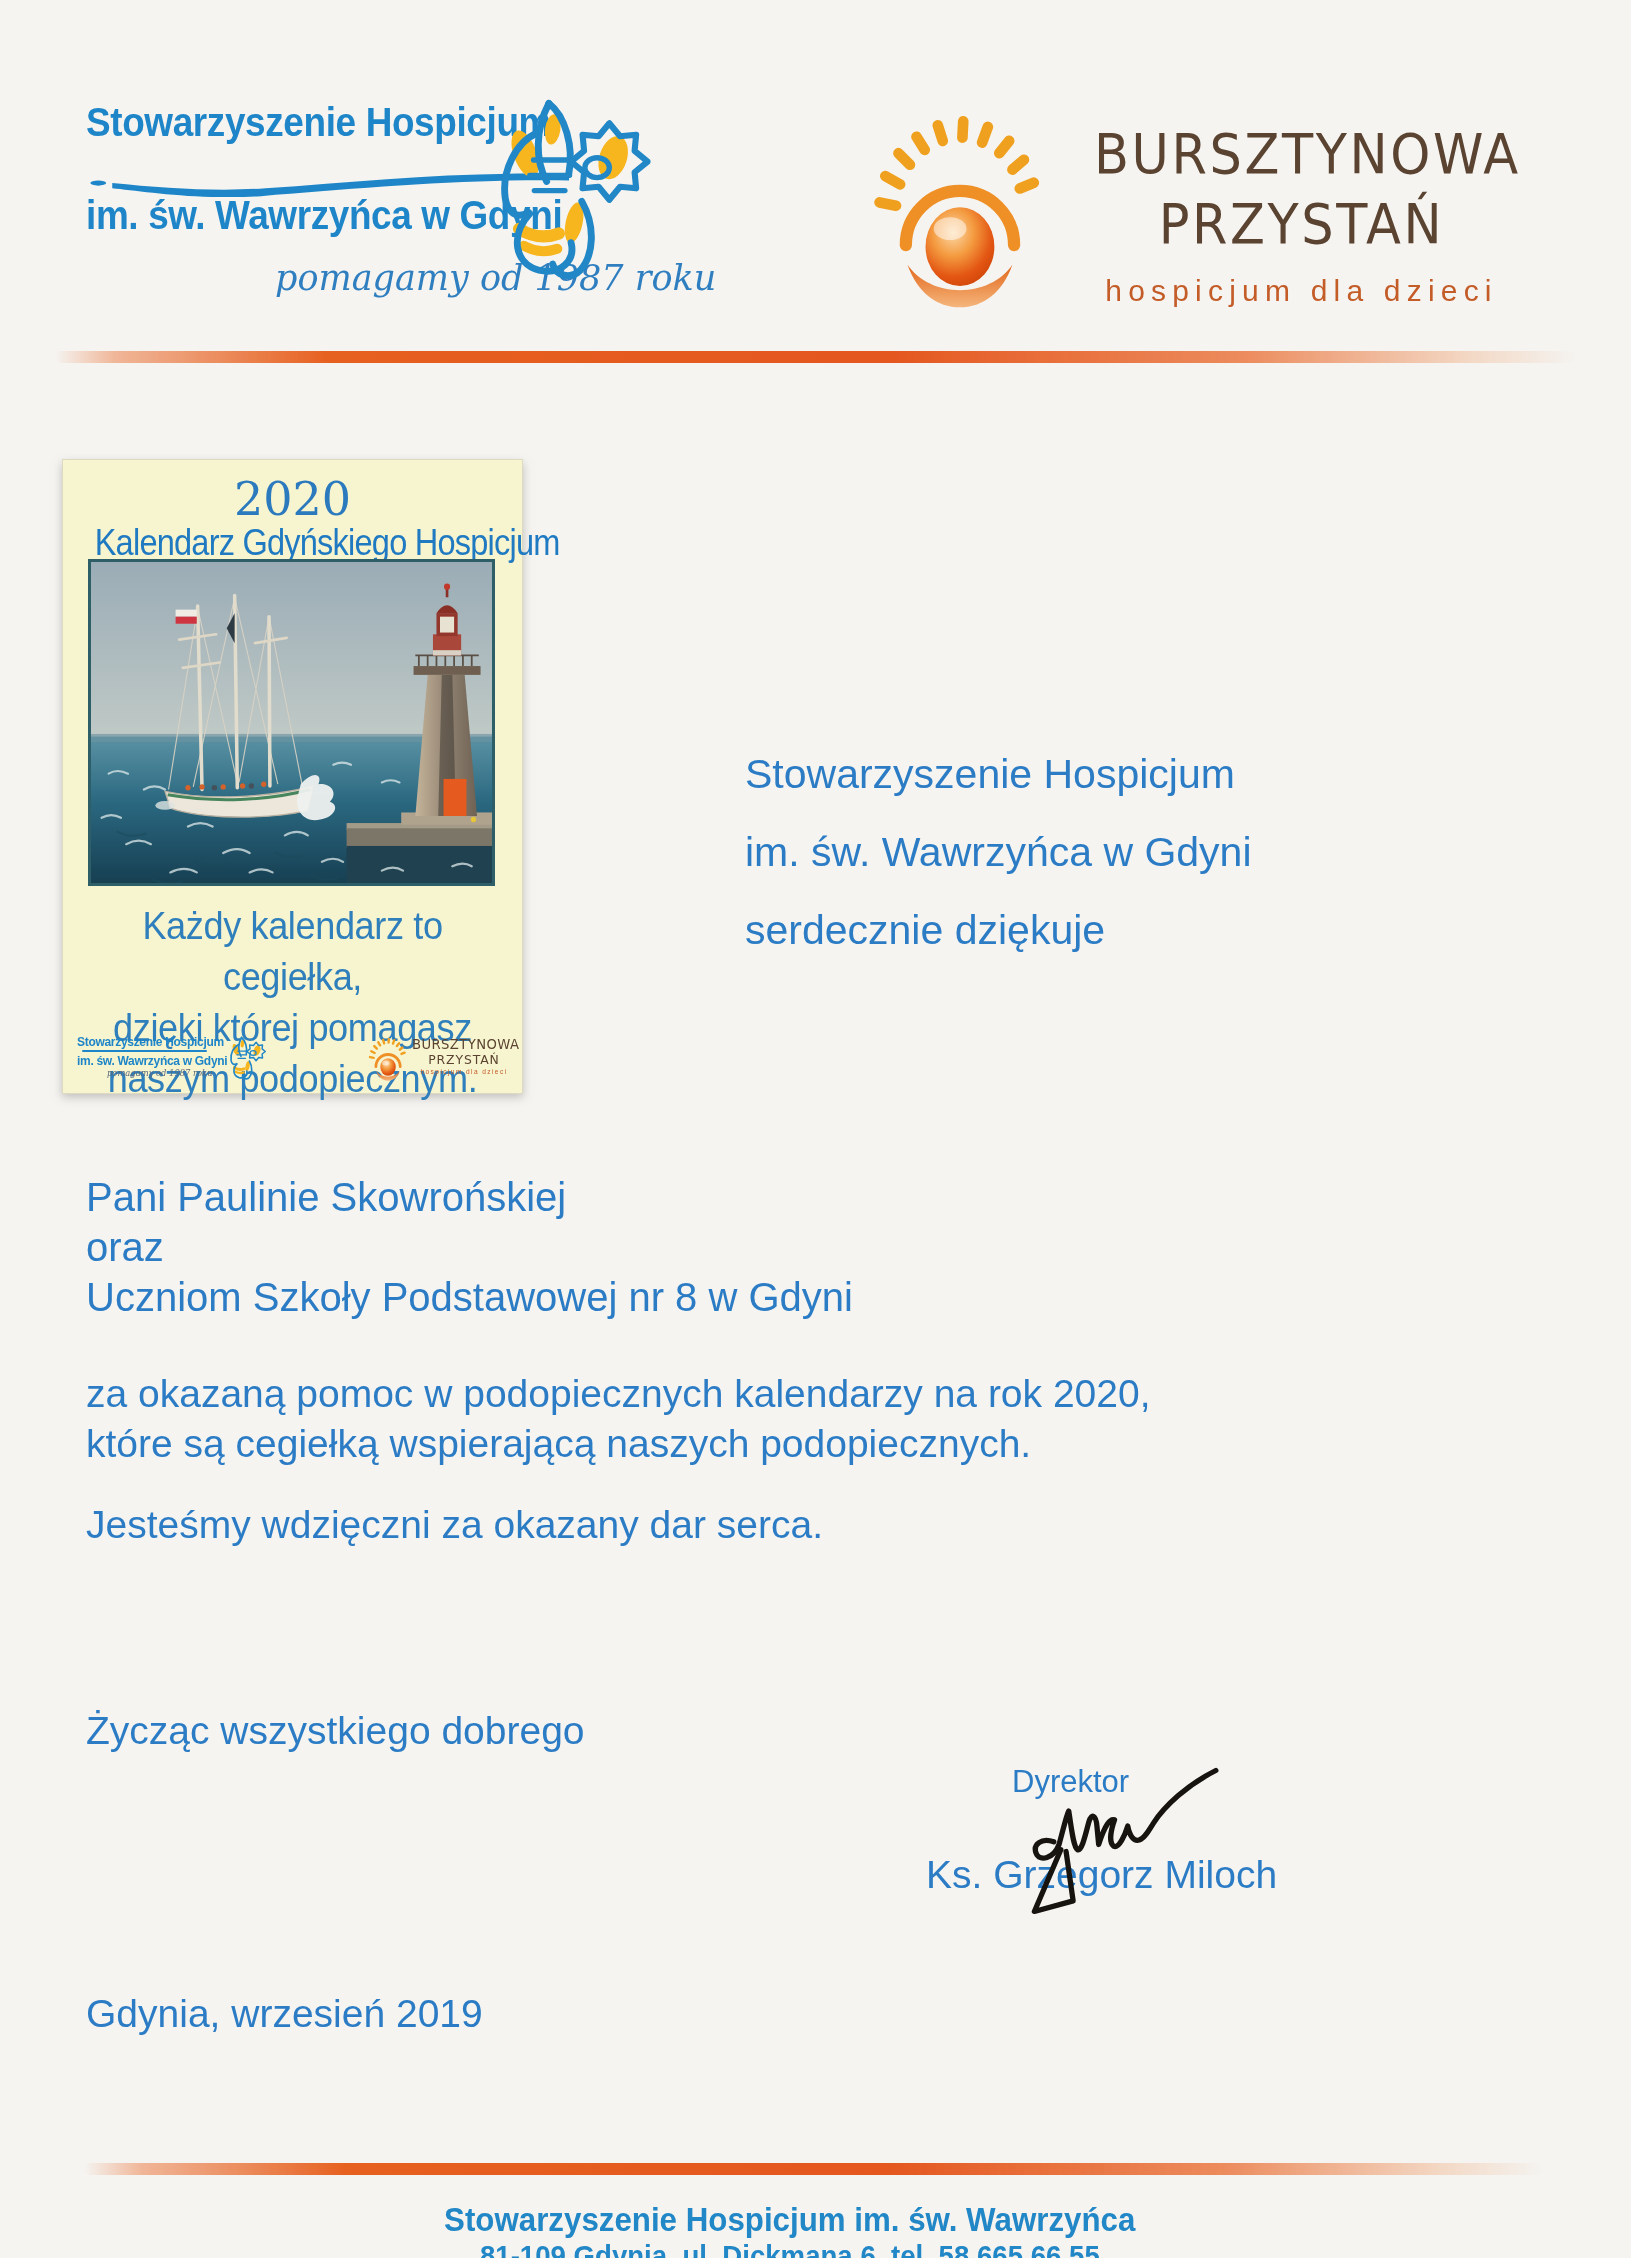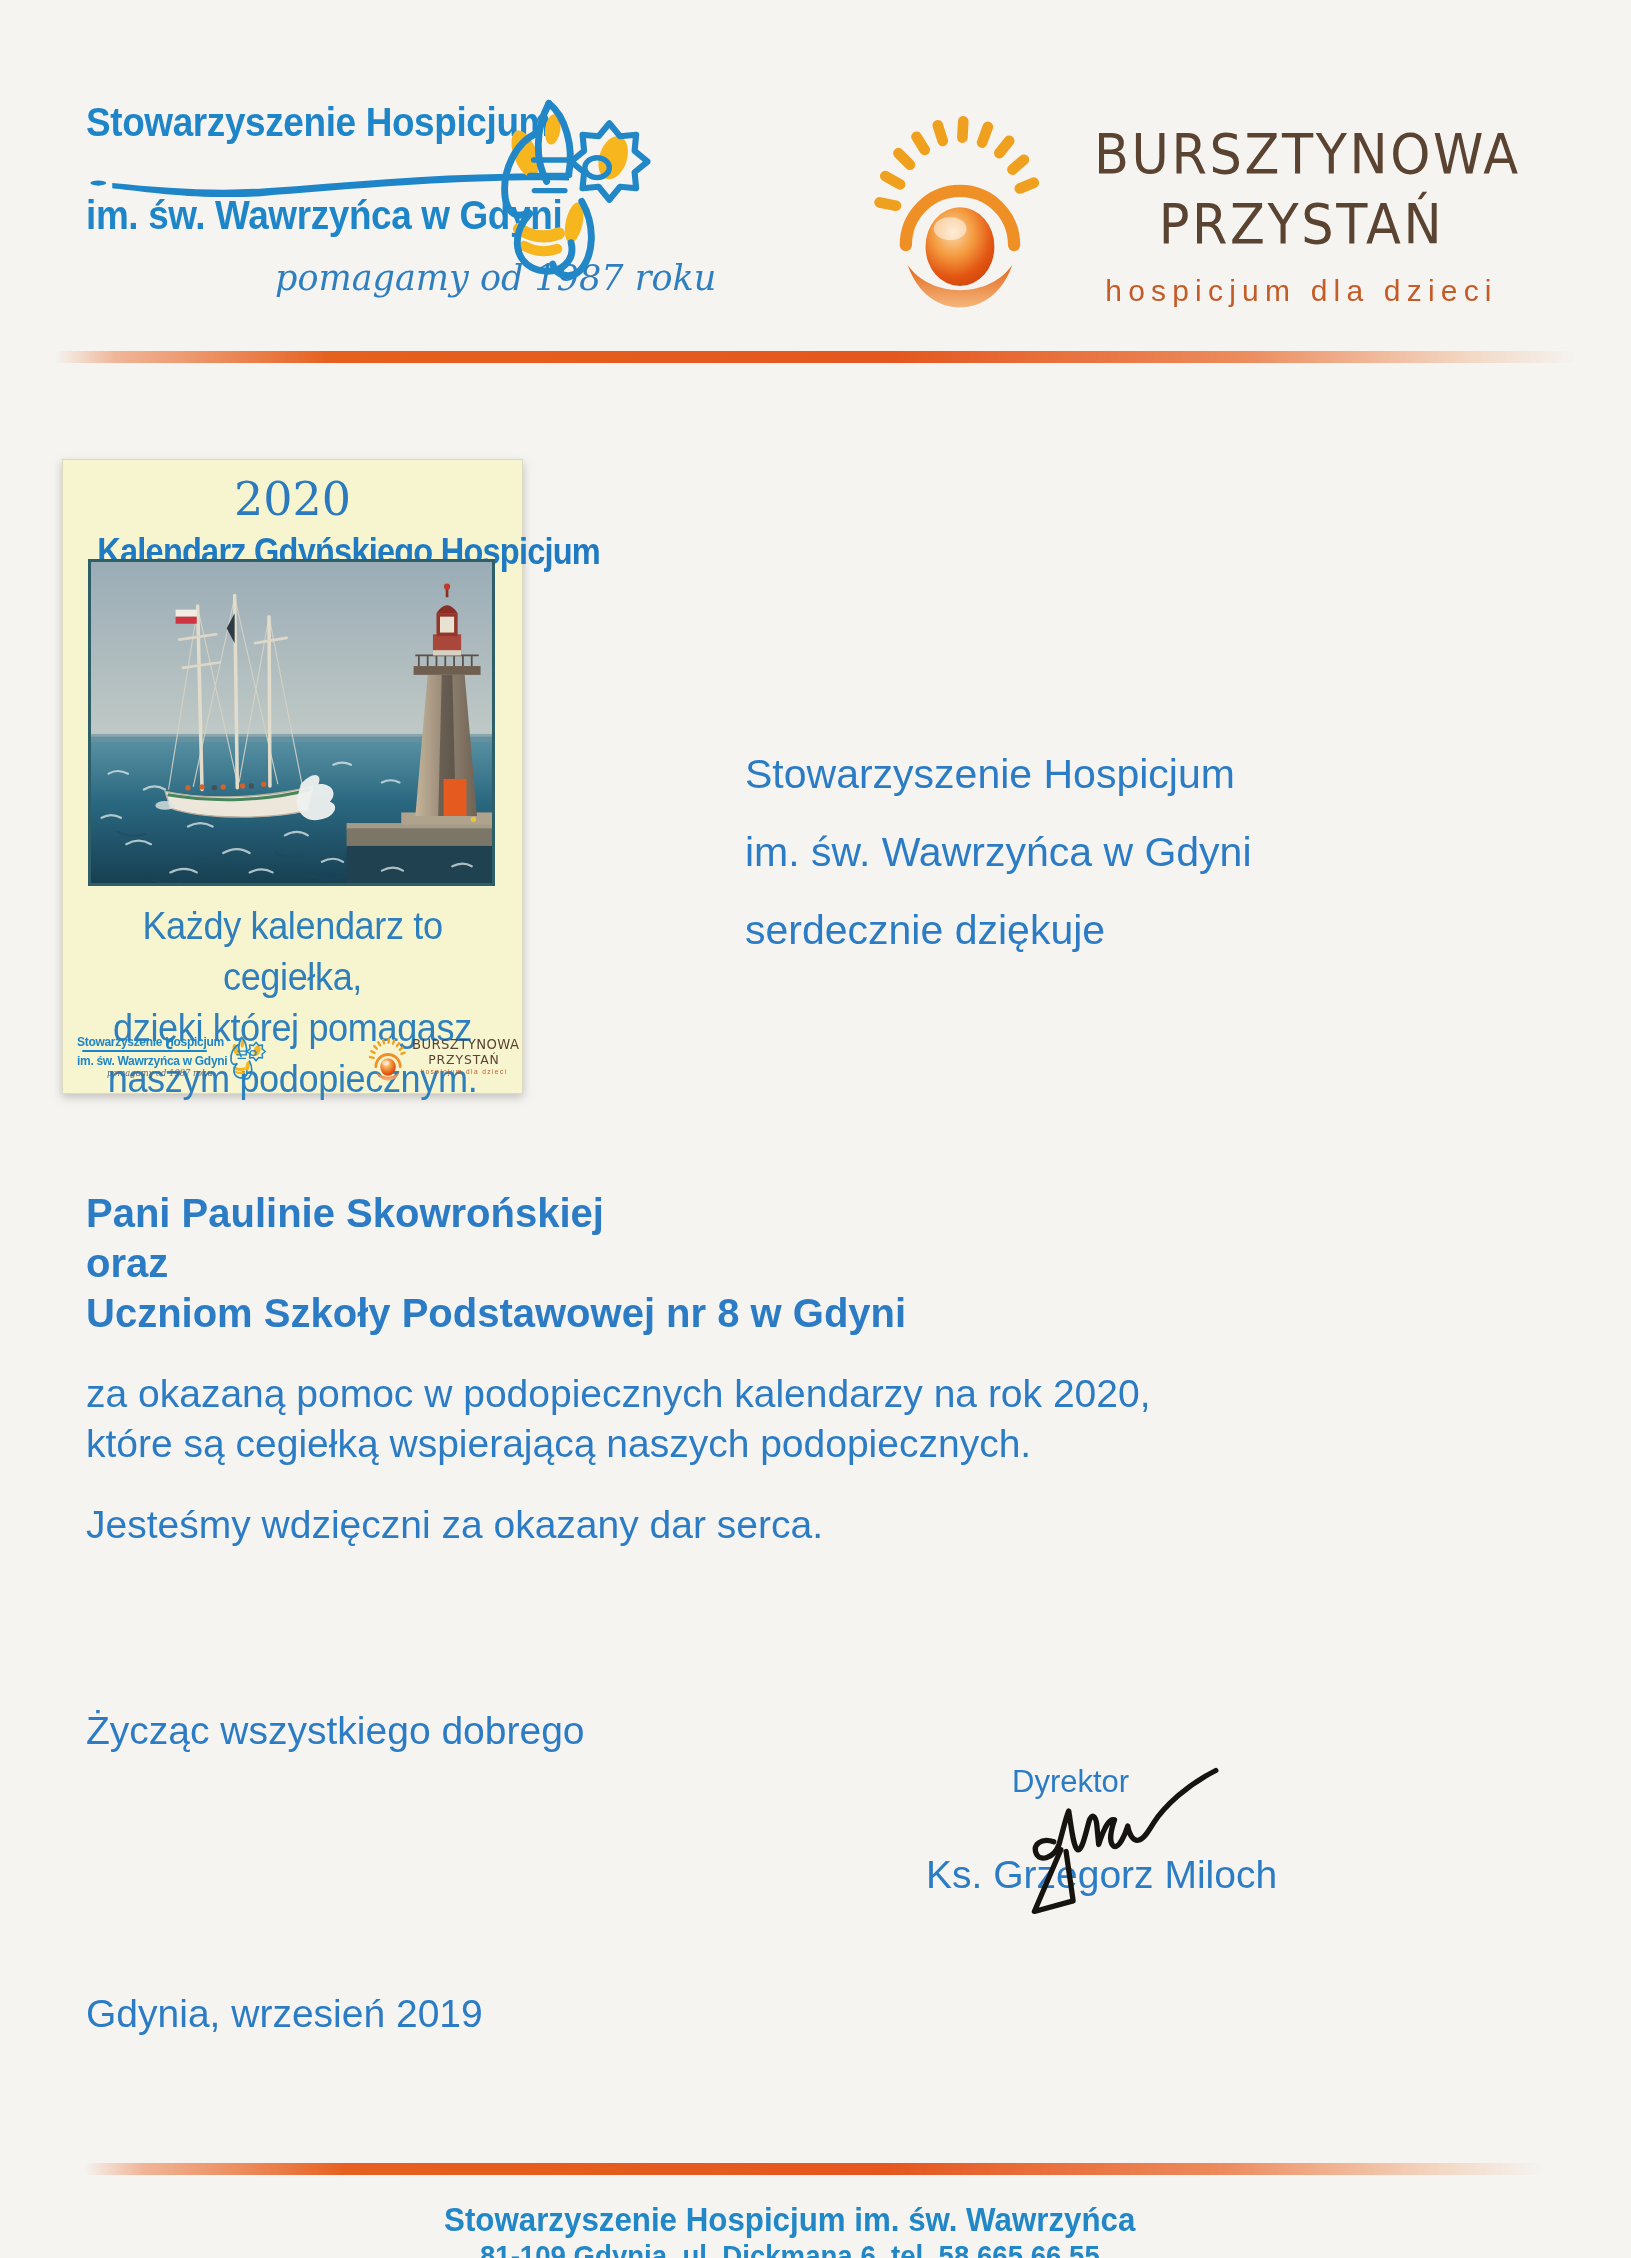--- a/index.html
+++ b/index.html
@@ -32,21 +32,21 @@
   
   .card{
     position:absolute; left:62px; top:459px; width:459px; height:633px;
     background:var(--card-cream,#f7f4d0);
     border:0.9px solid #dedac2;
     box-shadow:0 3.5px 8.8px rgba(150,148,140,.55);
   }
   .card-year{position:absolute; left:0; top:12.4px; width:100%; text-align:center;
     font-family:"DejaVu Serif", serif; font-size:46px; color:#2c7abe;}
   .card-title{position:absolute; left:0; top:62px; width:100%; text-align:center;
-    font-weight:bold; font-size:37px; color:#1f7ac2; letter-spacing:-0.9px; white-space:nowrap;margin-top:9px;}
+    font-weight:normal; font-size:37px; color:#1f7ac2; letter-spacing:-0.9px; white-space:nowrap;}
   .card-title span{display:inline-block; transform:scaleX(.88); transform-origin:50% 0;}
   .photo{position:absolute; left:25px; top:99px; width:401px; height:321px; border:3.5px solid #2e5f68; background:#9fb0b8;}
   .photo svg{display:block; width:100%; height:100%;}
   .card-caption{position:absolute; left:0; top:441px; width:100%; text-align:center;
     font-size:38px; line-height:51px; font-weight:400; color:#2e7fbb; letter-spacing:-0.4px;}
   .card-caption div{transform:scaleX(.95); transform-origin:50% 0;}
   .mini{position:absolute; font-size:11.5px; color:var(--logo-blue,#1e86c8);}
   .mini-left{left:14px; top:575px; width:212px;}
   .mini-left .m1{font-weight:bold; font-size:12px; letter-spacing:-0.3px;}
   .mini-swash{width:125px; height:2.6px; background:var(--logo-blue,#1e86c8); border-radius:1.8px; margin:0.9px 0 1.8px 5.3px;}
@@ -54,21 +54,21 @@
   .mini-daffodil{position:absolute; left:143px; top:-1.8px;}
   .mini-right{left:305px; top:575px; width:148px;}
   .mini-right .txt{position:absolute; left:44px; top:1.8px; width:104px; text-align:center; color:var(--brand-brown,#5a4330);}
   .mini-right .b1{font-family:"DejaVu Sans",sans-serif; font-size:13.2px; letter-spacing:0.4px;}
   .mini-right .b2{font-family:"DejaVu Sans",sans-serif; font-size:12.4px; letter-spacing:0.9px;}
   .mini-right .b3{color:var(--brand-orange,#c45c28); font-size:6.6px; letter-spacing:1.4px; margin-top:0.9px;}
 
   
   .blue{color:var(--text-blue,#2b7cc5);}
   .thanks{left:745px; top:735px; font-size:41px; line-height:78px; white-space:nowrap;}
-  .recipient{left:86px; top:1172px; font-size:40px; font-weight:bold; line-height:50px; white-space:nowrap;margin-top:16px;}
+  .recipient{left:86px; top:1172px; font-size:40px; font-weight:normal; line-height:50px; white-space:nowrap;}
   .para{left:86px; font-size:39px; line-height:50px; white-space:nowrap;}
   .sig-title{left:1012px; top:1764px; font-size:31px;}
   .sig-name{left:926px; top:1853px; font-size:39px; white-space:nowrap;}
   .date-line{left:86px; top:1992px; font-size:39px;}
 
   
   .footer-line{left:0; width:1579px; text-align:center; color:#2187c6; font-weight:bold; white-space:nowrap;}
   .f1{top:2200px; font-size:34px;}
   .f2{top:2239px; font-size:30px; font-weight:600;}
 

